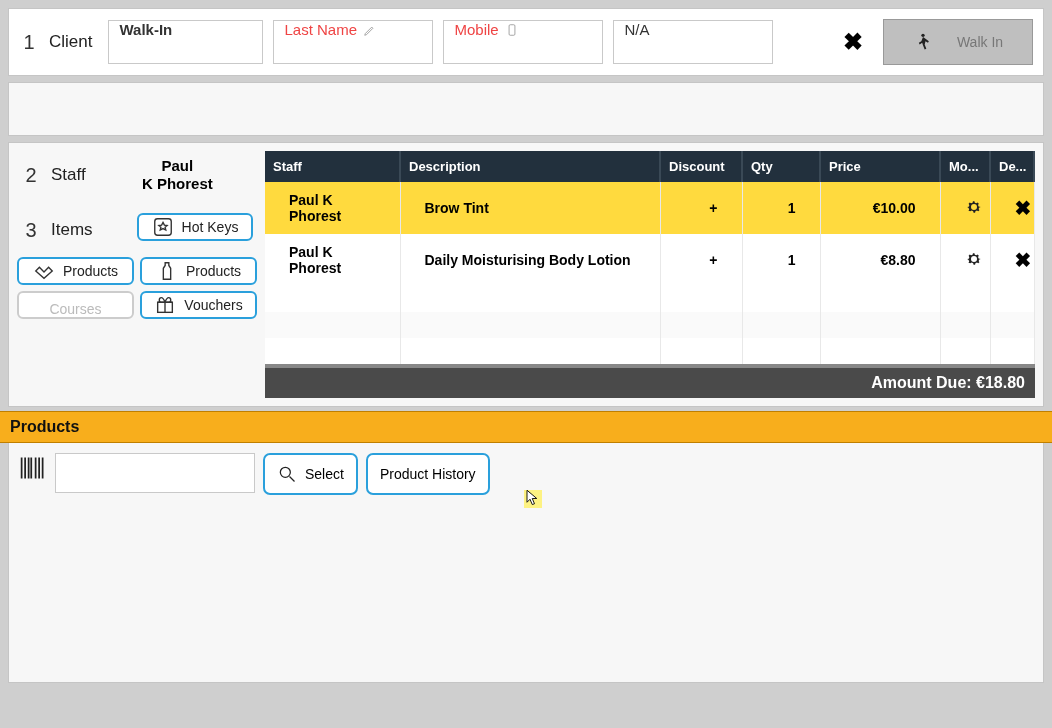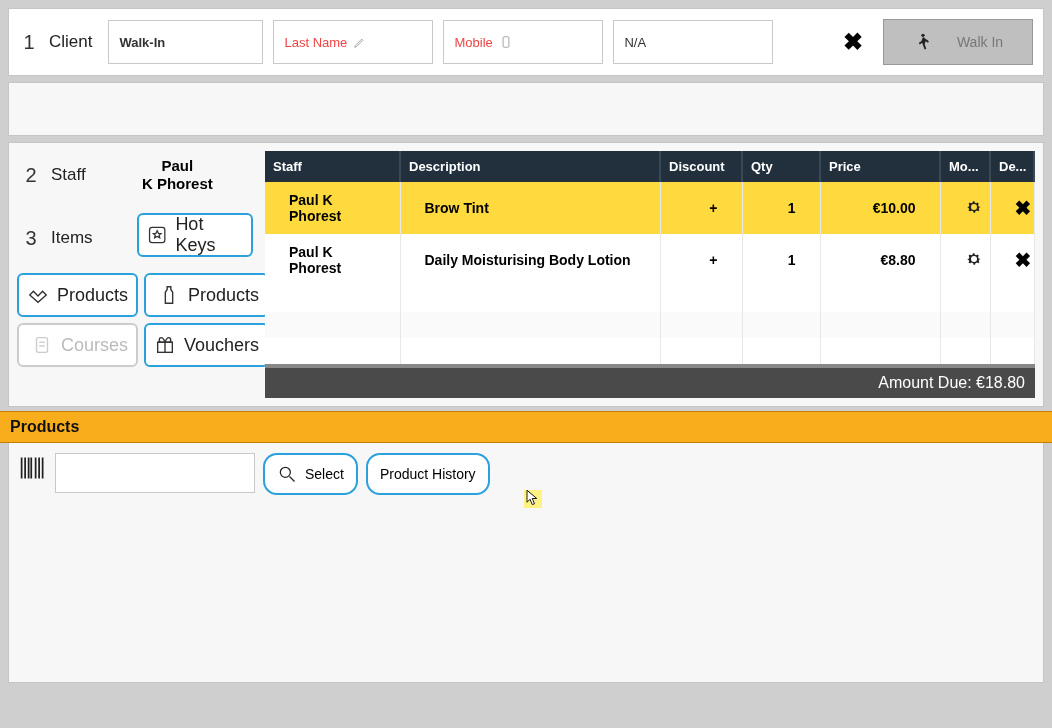--- a/index.html
+++ b/index.html
@@ -33,23 +33,23 @@
   .step-label {
     font-size: 17px;
     color: #222;
     margin-right: 6px;
   }
   .client-input {
     height: 44px;
     border: 1px solid #c9c9c9;
     background: #fff;
     padding: 0 10px;
-    font-size: 13px;
+    font-size: 15px;
     display: flex;
-    align-items: center;
+    align-items: flex-start;
     color: #333;
   }
   .client-input .placeholder { color: #ef4444; display:flex; align-items:center; gap:6px;}
   .w-first { width: 155px; font-weight:bold;}
   .w-last { width: 160px; }
   .w-mobile { width: 160px; }
   .w-na { width: 160px; }
   .spacer { flex: 1; }
   .close-x {
     font-size: 24px;
@@ -93,31 +93,31 @@
   }
   .left-col { width: 240px; }
   .staff-row { display:flex; align-items:center; gap:10px; padding:6px 4px 14px 4px;}
   .staff-name { font-weight:bold; font-size:15px; text-align:center; line-height:1.2; flex:1;}
   .items-row { display:flex; align-items:center; gap:10px; padding:6px 4px 10px 4px;}
   .btn-grid { display:grid; grid-template-columns: 1fr 1fr; gap:6px; }
   .item-btn {
     border:2px solid #2aa0dc;
     border-radius:6px;
     background:#fff;
-    height:44px;
+    height:28px;
     display:flex;
     align-items:center;
-    justify-content:flex-end;
+    justify-content:center;
     gap:8px;
     padding:0 8px;
-    font-size:18px;
+    font-size:14px;
     color:#222;
     cursor:pointer;
   }
-  .item-btn.disabled { border-color:#ccc; color:#bbb; cursor:default;}
+  .item-btn.disabled { border-color:#ccc; color:#bbb; cursor:default;flex-direction:column;}
   .item-btn svg{width:22px;height:22px;stroke:#333;fill:none;stroke-width:1.5;}
   .item-btn.disabled svg{stroke:#ccc;}
   .hotkeys-wrap{ display:flex; justify-content:flex-end; margin-bottom:6px;}
   .hotkeys-wrap .item-btn{ width:116px;}
 
   
   .table-wrap { flex:1; position:relative;}
   table.items{
     width:100%;
     border-collapse:collapse;
@@ -152,21 +152,21 @@
   }
   tr.highlight td{ background:#ffda3e; }
   td.num{ text-align:right; }
   .gear-icon svg, .del-icon svg{width:18px;height:18px;}
   .gear-icon, .del-icon{ cursor:pointer; text-align:center;}
   .empty-rows td{ height:26px; background:#f3f3f3; border-right:1px solid #e4e4e4;}
   .empty-rows.alt td{ background:#fafafa;}
   .amount-due{
     background:#4a4a4a;
     color:#fff;
-    font-weight:normal;
+    font-weight:bold;
     font-size:16px;
     text-align:right;
     padding:6px 10px;
     border-top: 4px solid #888;
   }
 
   
   .products-bar{
     margin: 4px 0 0 0;
     background:#f8ae1c;
@@ -189,21 +189,21 @@
     height: 240px;
     display:flex;
     align-items:flex-start;
     gap:8px;
   }
   .barcode-icon svg{width:28px;height:30px;}
   .barcode-input{
     width:200px;height:40px;border:1px solid #c9c9c9;background:#fff;
   }
   .mini-btn{
-    border:2px solid #2aa0dc; border-radius:14px;background:#fff;height:42px;
+    border:2px solid #2aa0dc; border-radius:7px;background:#fff;height:42px;
     display:flex;align-items:center;gap:8px;padding:0 12px;font-size:14px;cursor:pointer;
   }
   .mini-btn svg{width:20px;height:20px;fill:none;stroke:#222;stroke-width:1.5;}
 
   
   .cursor-overlay{
     position:absolute;
     left:524px; top:488px;
     pointer-events:none;
   }

